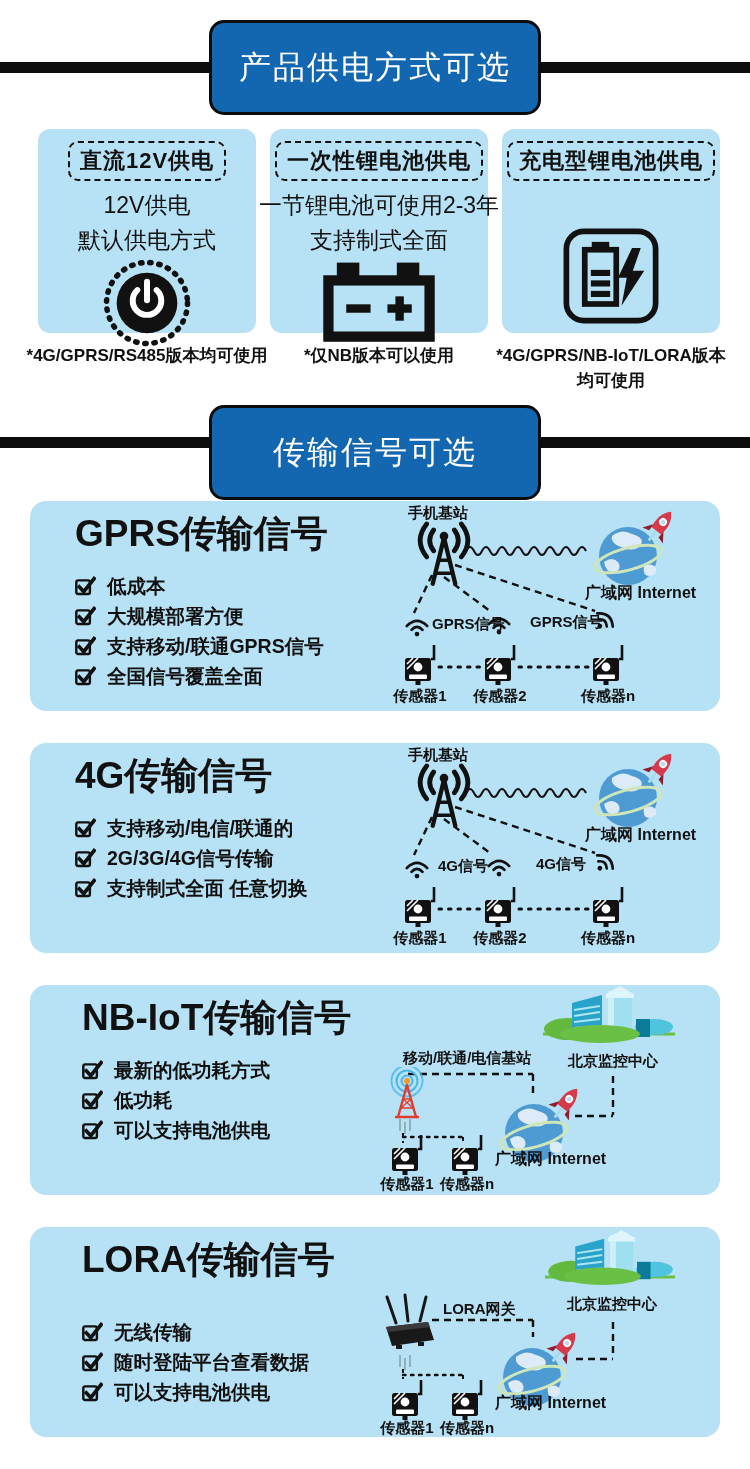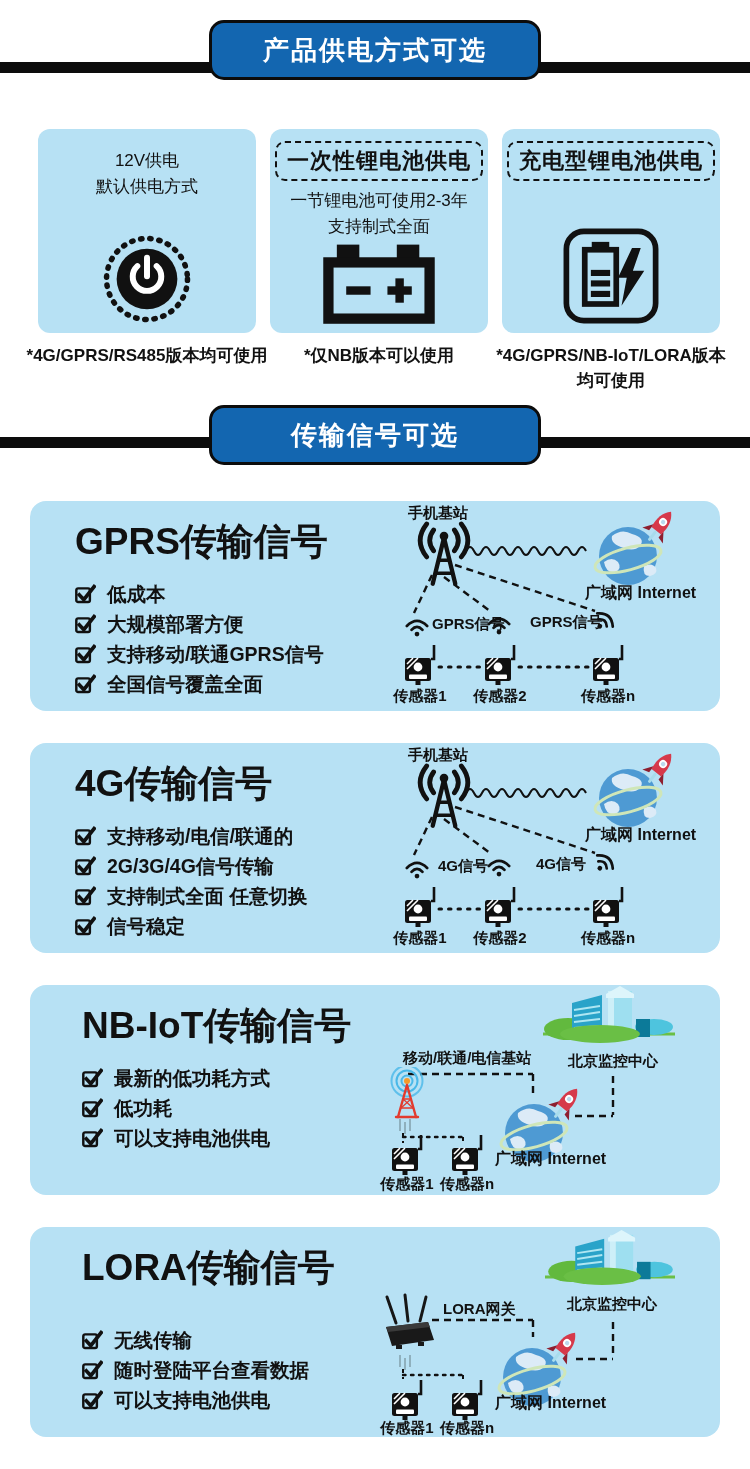--- a/index.html
+++ b/index.html
@@ -1,36 +1,36 @@
 <!DOCTYPE html>
 <html><head>
 <meta charset="utf-8">
 <style>
 *{margin:0;padding:0;box-sizing:border-box}
 html,body{background:#fff}
 body{width:750px;min-height:1469px;font-family:"Liberation Sans","DejaVu Sans",sans-serif;color:#111;overflow:hidden}
 .banner-wrap{position:relative;height:98px}
 .hline{position:absolute;left:0;right:0;top:62px;height:11px;background:#0c0c0c}
-.banner{position:absolute;left:50%;top:20px;transform:translateX(-50%);width:332px;height:60px;
+.banner{position:absolute;left:50%;top:20px;transform:translateX(-50%);width:332px;height:95px;
   background:#1366b0;border:3px solid #0c0c0c;border-radius:15px;color:#fff;
-  font-size:26px;font-weight:700;letter-spacing:2px;display:flex;align-items:center;justify-content:center;white-space:nowrap}
+  font-size:32px;font-weight:400;letter-spacing:2px;display:flex;align-items:center;justify-content:center;white-space:nowrap}
 .banner-wrap.second{margin-top:8px;height:100px}
 .banner-wrap.second .hline{top:36px}
 .banner-wrap.second .banner{top:4px}
 .cards{display:flex;gap:14px;padding:0 28px 0 38px;margin-top:31px}
 .card-col{width:218px;flex:none}
 .card{background:#b7e1f4;border-radius:12px;height:204px;display:flex;flex-direction:column;align-items:center;padding-top:12px}
 .card-title{border:2px dashed #111;border-radius:10px;font-size:22px;font-weight:700;padding:3px 10px;letter-spacing:1px;white-space:nowrap;background:transparent}
-.card-line{font-size:17px;font-weight:500;line-height:1.5;white-space:nowrap}
+.card-line{font-size:23px;font-weight:500;line-height:1.5;white-space:nowrap}
 .card-lines{margin-top:7px;text-align:center}
 .card-icon{margin-top:auto;margin-bottom:8px;display:flex;align-items:flex-end;justify-content:center}
 .footnote{margin:11px -12px 0;text-align:center;font-size:17px;font-weight:700;line-height:1.45}
 .panel{background:#b7e1f4;border-radius:16px;margin:0 30px 32px;height:210px;display:flex}
 .panel:first-of-type{margin-top:3px}
-.panel-left{flex:none;padding-top:16px}
+.panel-left{flex:none;padding-top:8px}
 .panel.wide-left .panel-left{width:310px;padding-left:45px}
 .panel.narrow-left .panel-left{width:300px;padding-left:52px}
 .panel-title{font-size:37px;font-weight:700;white-space:nowrap}
 .features{margin-top:12px}
 .feature{display:flex;align-items:center;gap:11px;height:30px;font-size:19.5px;font-weight:600;white-space:nowrap}
 .feature svg{flex:none}
 .diagram{position:relative;flex:1;height:210px}
 .dlines{position:absolute;left:0;top:0;pointer-events:none}
 .dicon{position:absolute}
 .dlabel{position:absolute;font-size:15px;font-weight:700;white-space:nowrap}
@@ -138,20 +138,21 @@
 
 <div class="banner-wrap">
   <div class="hline"></div>
   <div class="banner">产品供电方式可选</div>
 </div>
 
 <div class="cards">
 
   <div class="card-col">
     <div class="card">
+      <div class="card-title">直流12V供电</div>
       <div class="card-lines">
         <div class="card-line">12V供电</div>
         <div class="card-line">默认供电方式</div>
       </div>
       <div class="card-icon">
         <svg width="92" height="92">
             <use href="#sym-power"></use>
           </svg>
       </div>
     </div>
@@ -276,26 +277,20 @@
           <svg width="21" height="21">
             <use href="#sym-check"></use>
           </svg>
           <span>2G/3G/4G信号传输</span>
         </div>
       <div class="feature">
           <svg width="21" height="21">
             <use href="#sym-check"></use>
           </svg>
           <span>支持制式全面 任意切换</span>
-        </div>
-      <div class="feature">
-          <svg width="21" height="21">
-            <use href="#sym-check"></use>
-          </svg>
-          <span>信号稳定</span>
         </div>
     </div>
   </div>
   <div class="diagram">
     <svg class="dlines" width="380" height="210" viewBox="0 0 380 210">
       <path d="M126 50 q4 -8 8 0 t8 0 t8 0 t8 0 t8 0 t8 0 t8 0 t8 0 t8 0 t8 0 t8 0 t8 0 t8 0 t8 0 t8 0" stroke="#111" stroke-width="2" fill="none"></path>
       <path d="M92 74 L74 112 M104 76 L150 110 M115 64 L255 110" stroke="#111" stroke-width="2.4" stroke-dasharray="7 5" fill="none"></path>
       <path d="M99 166 H141 M179 166 H249" stroke="#111" stroke-width="3" stroke-dasharray="2.5 7" stroke-linecap="round" fill="none"></path>
     </svg>
     <div class="dlabel" style="left:68px;top:3px">手机基站</div>

